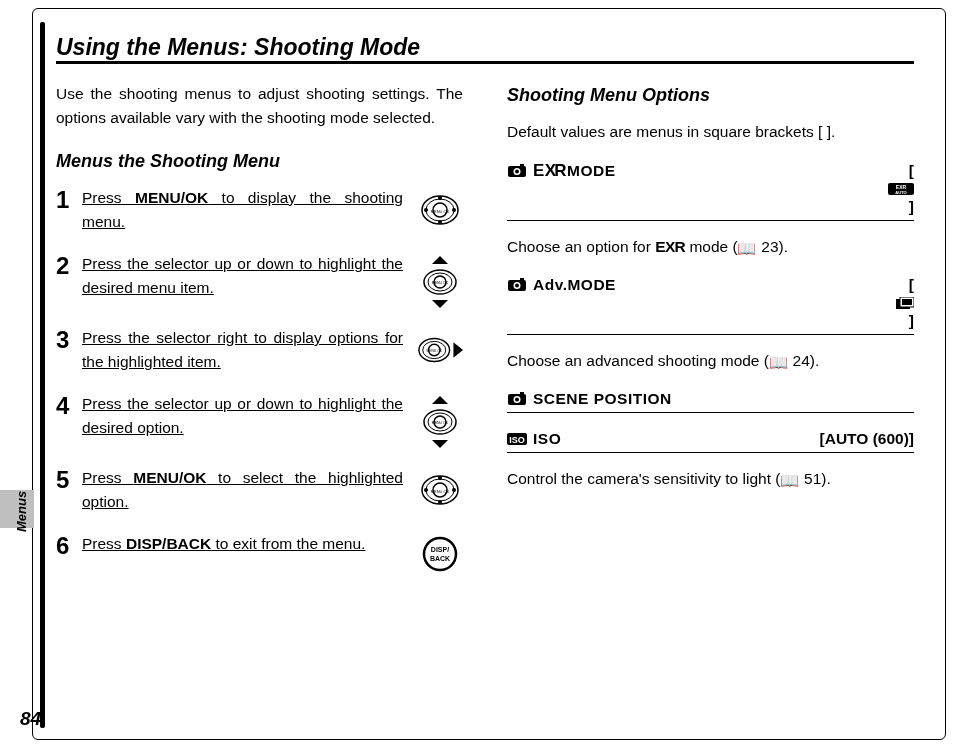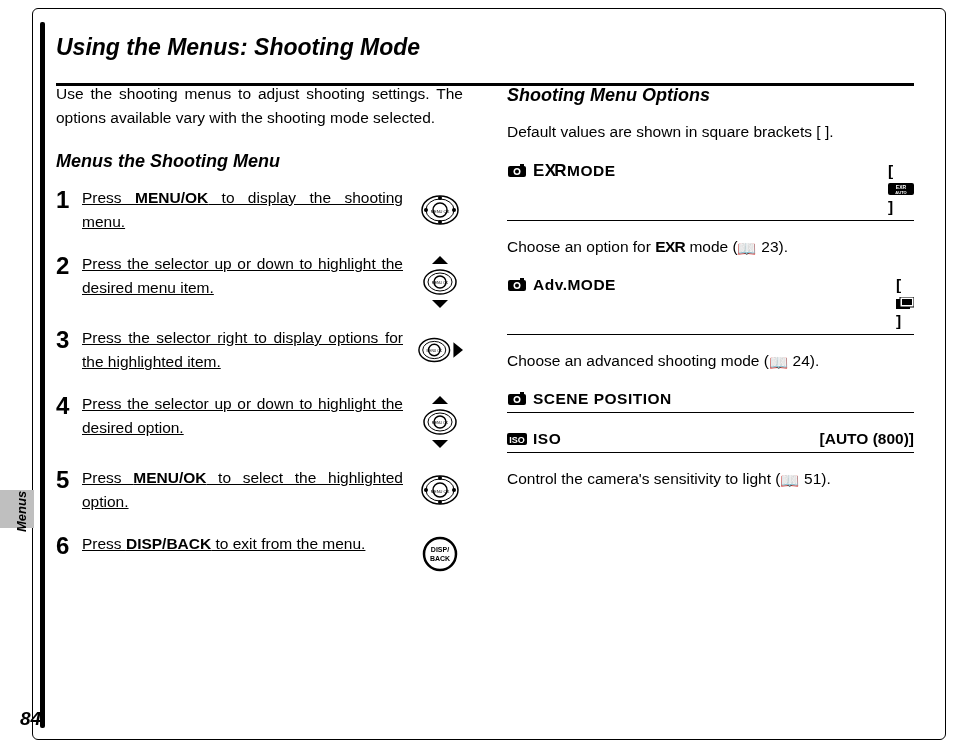--- a/index.html
+++ b/index.html
@@ -25,21 +25,21 @@
     background: #000;
     border-radius: 2px;
   }
   .title {
     position: absolute;
     left: 56px; top: 34px; right: 40px;
     font-size: 23px;
     font-weight: 800;
     font-style: italic;
     border-bottom: 3px solid #000;
-    padding-bottom: 22px;
+    padding-bottom: 0;
   }
   .content {
     position: absolute;
     left: 56px; top: 82px; right: 40px; bottom: 40px;
     display: flex;
     gap: 40px;
   }
   .col {
     flex: 1;
     font-size: 15.5px;
@@ -88,20 +88,21 @@
   }
 
   
   .opt-head {
     display: flex;
     align-items: baseline;
     font-weight: 800;
     border-bottom: 1.5px solid #000;
     margin-top: 14px;
     padding-bottom: 1px;
+    text-align: right;
   }
   .opt-head .lead-icon {
     display: inline-flex;
     align-items: center;
     margin-right: 6px;
     position: relative;
     top: 2px;
   }
   .opt-head .label { letter-spacing: 0.5px; }
   .opt-head .fill { flex: 1; }
@@ -249,21 +250,21 @@
           <circle cx="18" cy="18" r="16" fill="#fff" stroke="#000" stroke-width="2.5"></circle>
           <text x="18" y="16" font-size="7" text-anchor="middle" font-weight="600">DISP/</text>
           <text x="18" y="25" font-size="7" text-anchor="middle" font-weight="600">BACK</text>
         </svg>
       </div>
     </div>
   </div>
 
   <div class="col right">
     <p class="subhead">Shooting Menu Options</p>
-    <p>Default values are shown in square brackets [ ].</p>
+    <p>Default values are menus in square brackets [ ].</p>
 
     <div class="opt-head">
       <span class="lead-icon">
         <svg width="20" height="14">
             <rect x="1" y="2" width="18" height="11" rx="2" fill="#000"></rect>
             <circle cx="10" cy="7.5" r="3.5" fill="#fff"></circle>
             <circle cx="10" cy="7.5" r="2" fill="#000"></circle>
             <rect x="13" y="0" width="4" height="3" fill="#000"></rect>
           </svg>
       </span>
@@ -317,21 +318,21 @@
 
     <div class="opt-head">
       <span class="lead-icon">
         <svg width="20" height="14">
             <rect x="0" y="1" width="20" height="12" rx="2" fill="#000"></rect>
             <text x="10" y="11" font-size="9" fill="#fff" text-anchor="middle" font-weight="700">ISO</text>
           </svg>
       </span>
       <span class="label"> ISO</span>
       <span class="fill"></span>
-      <span class="def">[AUTO (800)]</span>
+      <span class="def">[AUTO (600)]</span>
     </div>
     <p class="opt-body">
       <span>Control the camera's sensitivity to light (</span><span class="book">📖</span> <span>51</span><span>).</span>
     </p>
 
   </div>
 </div>
 
 <div class="side-tab">
   <span class="label">Menus</span>

